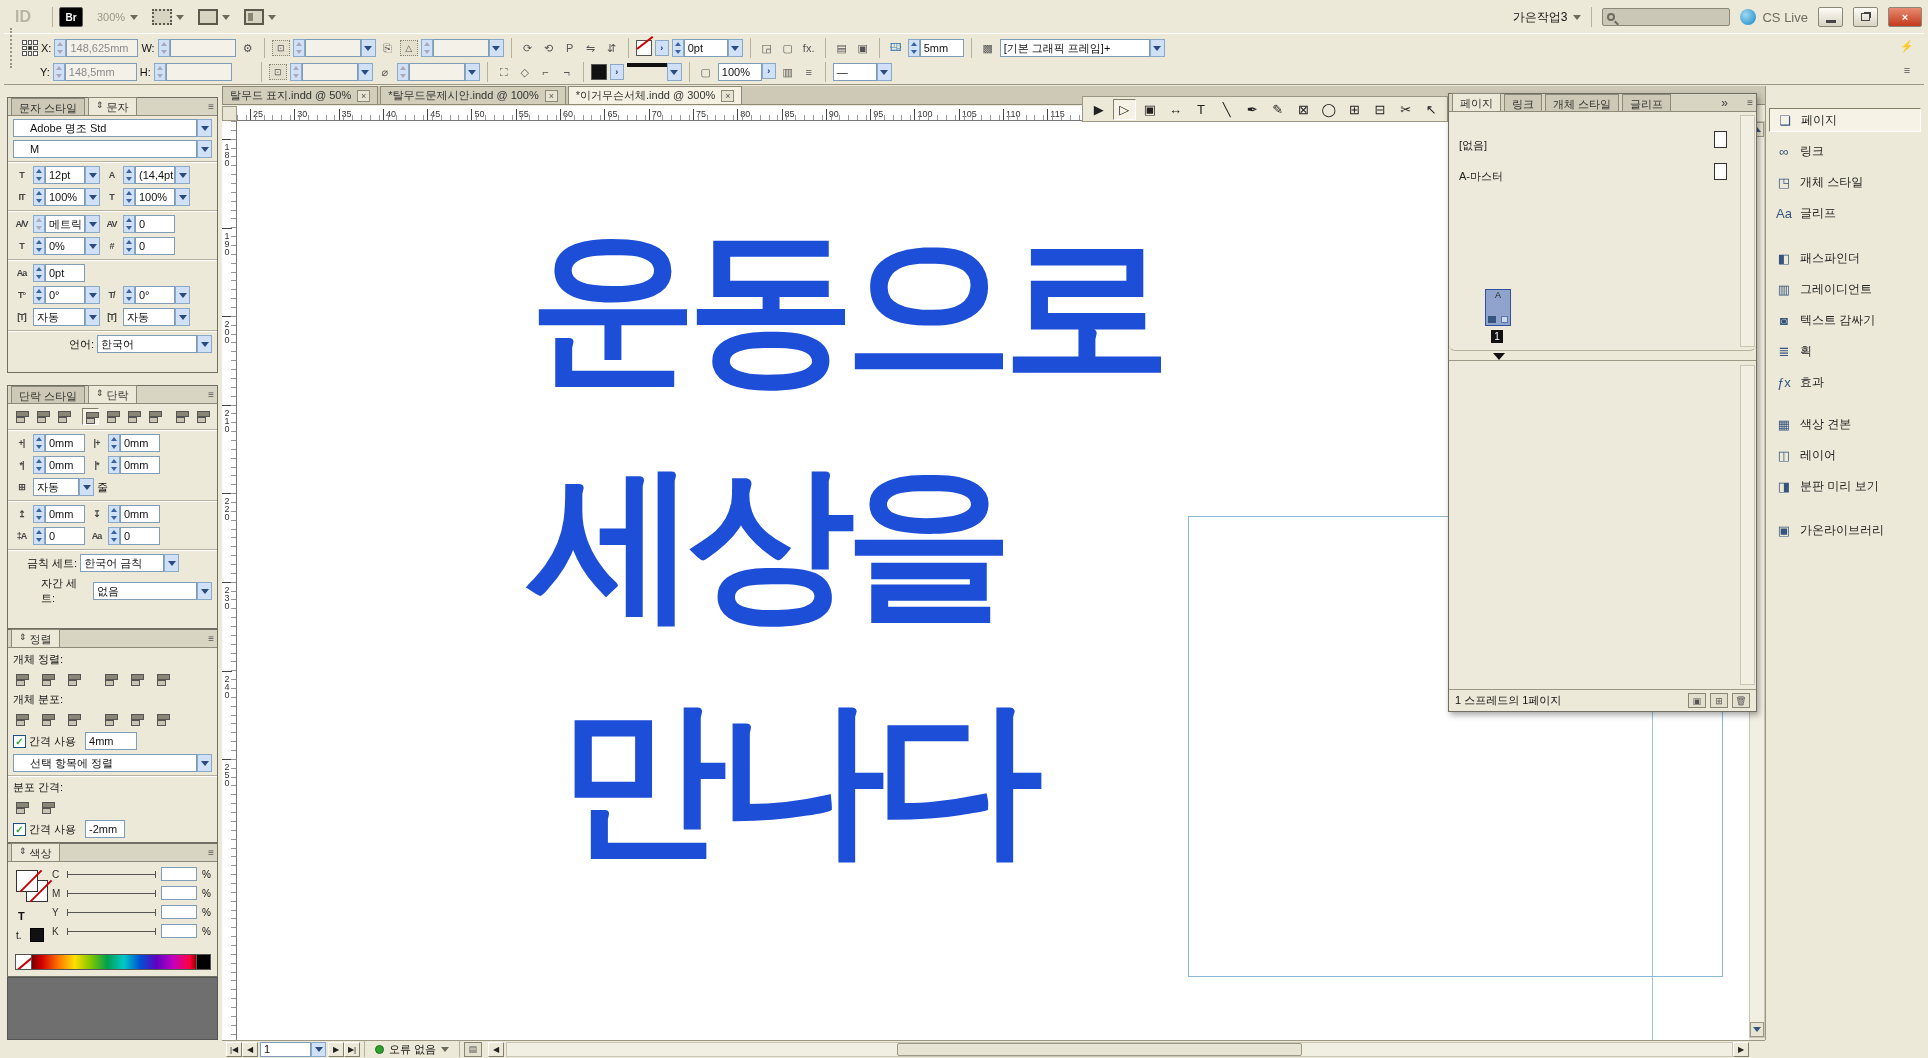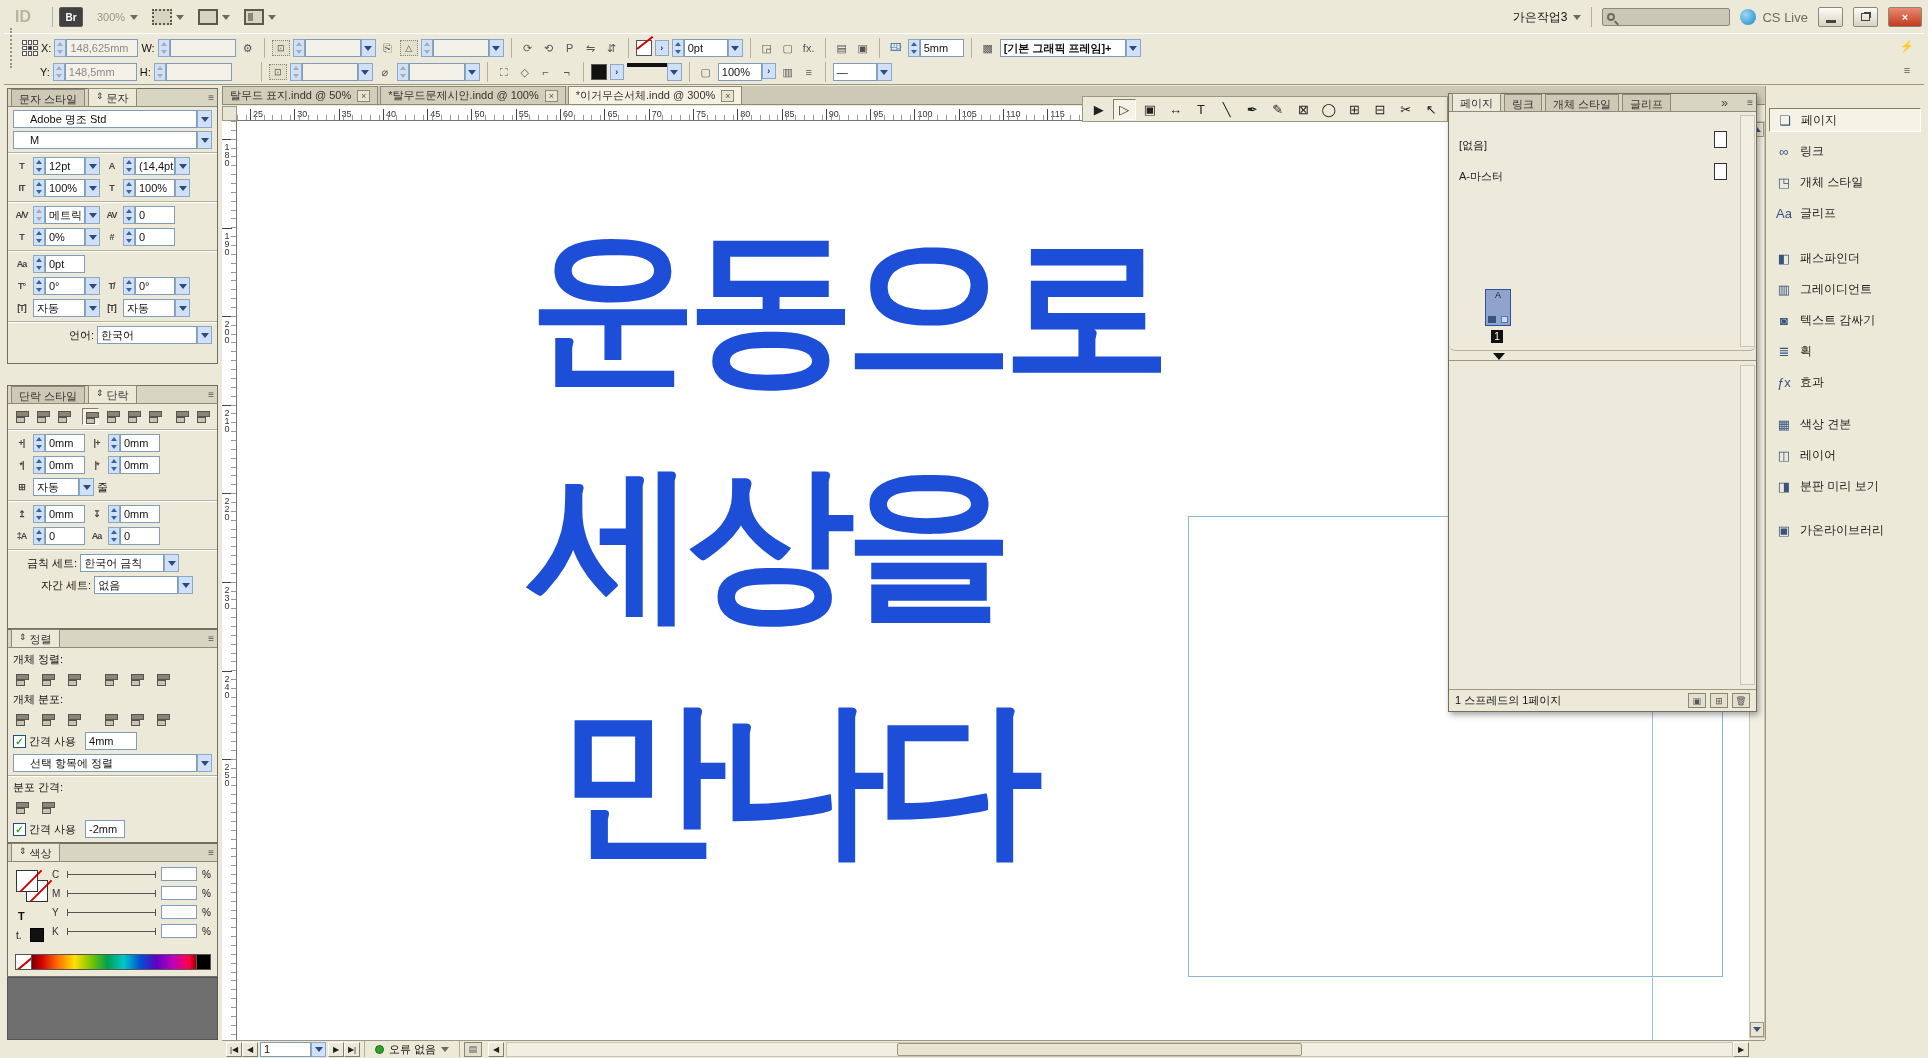--- a/index.html
+++ b/index.html
@@ -29,21 +29,21 @@
   .icx { display:inline-flex; align-items:center; justify-content:center; min-width:17px; height:16px;
          font-size:9px; color:#444; font-weight:bold; letter-spacing:-1px; }
   .lab { font-size:11px; }
 
   
   #menubar { position:absolute; left:4px; top:2px; width:1920px; height:30px; display:flex; align-items:center; }
   #logo { width:30px; height:24px; color:#b8b4a2; font-weight:bold; font-size:16px; display:flex;
           align-items:center; justify-content:center; margin:0 8px 0 4px; }
   .mi { padding:4px 10px; font-size:12px; }
   #menubar .group-sep { width:1px; height:20px; background:#b5b19e; margin:0 6px; }
-  #br-btn { width:24px; height:20px; background:#404040; color:#fff; font-size:10px; font-weight:bold;
+  #br-btn { width:24px; height:20px; background:#000000; color:#fff; font-size:10px; font-weight:bold;
             display:flex; align-items:center; justify-content:center; border:1px solid #5c5c5c; border-radius:2px; }
   #zoom-combo { color:#9a978a; margin-left:14px; display:inline-flex; align-items:center; gap:5px; font-size:11px; }
   .tri-d { width:0;height:0;border-left:4px solid transparent;border-right:4px solid transparent;border-top:5px solid #6b6b5d; display:inline-block; }
   .mb-iconbtn { display:inline-flex; align-items:center; gap:4px; margin-left:14px; }
   .mb-ic { width:20px; height:16px; border:2px solid #5a5a4d; background:#d8d4c2; position:relative; }
   .mb-ic.dots { border-style:dotted; }
   .mb-ic.split::after{ content:""; position:absolute; inset:2px 9px 2px 2px; background:#8a8675; }
   #mb-right { position:absolute; right:2px; top:2px; height:26px; display:flex; align-items:center; gap:10px; }
   #workspace { display:inline-flex; align-items:center; gap:6px; font-size:12px; }
   #searchbox { width:128px; height:18px; background:#cac7b6; border:1px solid #8a887a; border-radius:2px;
@@ -137,21 +137,21 @@
   .lpanel { position:absolute; left:3px; width:211px; background:#ece9d8; border:1px solid #716f64; }
   .ptabs { display:flex; align-items:flex-end; height:18px; background:#d9d5c3; border-bottom:1px solid #8e8a7a; position:relative; }
   .ptab { height:17px; padding:2px 7px 0; font-size:11px; background:#cdc9b6; border:1px solid #8e8a7a;
           border-bottom:none; margin-left:3px; display:inline-flex; gap:3px; color:#333; }
   .ptab.active { background:#ece9d8; height:18px; }
   .pmenu { position:absolute; right:3px; top:3px; font-size:10px; color:#555; }
   .prow { display:flex; align-items:center; gap:3px; margin:4px 5px; }
   .prow .fld { flex:0 0 auto; }
   .hsep { height:1px; background:#b5b19e; margin:2px 0; box-shadow:0 1px 0 #fff; }
   .collapse-ic { font-size:9px; }
-  .w56{width:56px;} .w44{width:44px;} .w40{width:40px;} .w66{width:66px;} .w72{width:72px;} .w150{width:126px;font-weight:bold;}
+  .w56{width:56px;} .w44{width:44px;} .w40{width:40px;} .w66{width:66px;} .w72{width:72px;} .w150{width:150px;}
   .combo-full { display:flex; margin:3px 5px; }
   .combo-full .fld { flex:1;padding-left:16px; }
   .ai { width:21px; height:17px; position:relative; margin-right:2px; display:inline-block; }
   .ai::before { content:""; position:absolute; left:3px; top:3px; width:11px; height:4px; background:#8a8675; border:1px solid #555; }
   .ai::after  { content:""; position:absolute; left:3px; top:9px; width:7px;  height:4px; background:#c9c5b2; border:1px solid #555; }
   .ai.sel { border:1px solid; border-color:#808069 #fff #fff #808069; background:#f6f3e6; }
   .cb { width:13px; height:13px; background:#fff; border:1px solid #1c5180; display:inline-flex;
         align-items:center; justify-content:center; font-size:10px; color:#2ea12e; font-weight:bold; }
   
   .crow { display:flex; align-items:center; gap:5px; margin:5px 6px 5px 44px; }
@@ -557,21 +557,21 @@
     <span class="nav-btn" style="margin-left:6px;">◀</span>
     <span id="hscroll">
       <span id="hthumb"></span>
     </span>
     <span class="nav-btn">▶</span>
     <span style="width:16px;"></span>
   </div>
 
   <div id="leftdock">
 
-    <div class="lpanel" style="top:2px; height:276px;">
+    <div class="lpanel" style="top:11px; height:276px;">
       <div class="ptabs">
         <span class="ptab">문자 스타일</span>
         <span class="ptab active">
             <span class="collapse-ic">⇕</span>
             <span>문자</span>
           </span>
         <span class="pmenu">≡</span>
       </div>
       <div class="combo-full">
           <span class="fld">Adobe 명조 Std</span>
@@ -852,21 +852,21 @@
         <span class="unit">
             <span class="fld" style="width:84px;">한국어 금칙</span>
             <span class="ca">
               <i></i>
             </span>
           </span>
       </div>
       <div class="prow">
         <span class="lab" style="margin-left:28px;">자간 세트:</span>
         <span class="unit">
-            <span class="fld" style="width:84px;">없음</span>
+            <span class="fld" style="width:104px;">없음</span>
             <span class="ca">
               <i></i>
             </span>
           </span>
       </div>
     </div>
 
     <div class="lpanel" style="top:543px; height:214px;">
       <div class="ptabs">
         <span class="ptab active">

